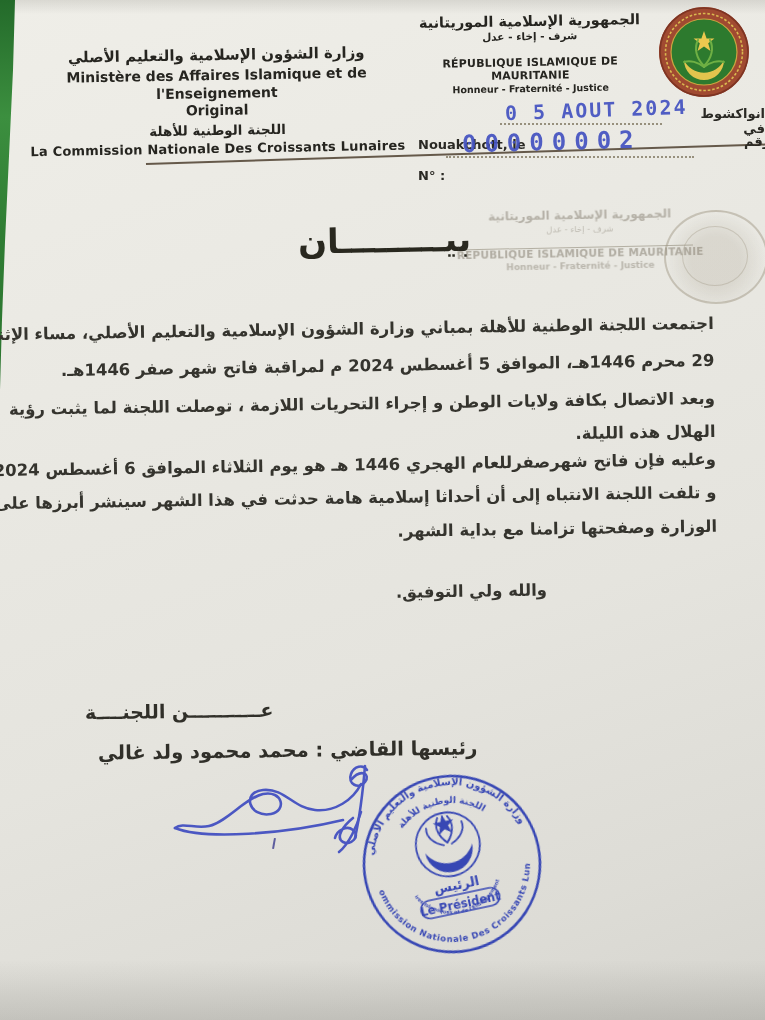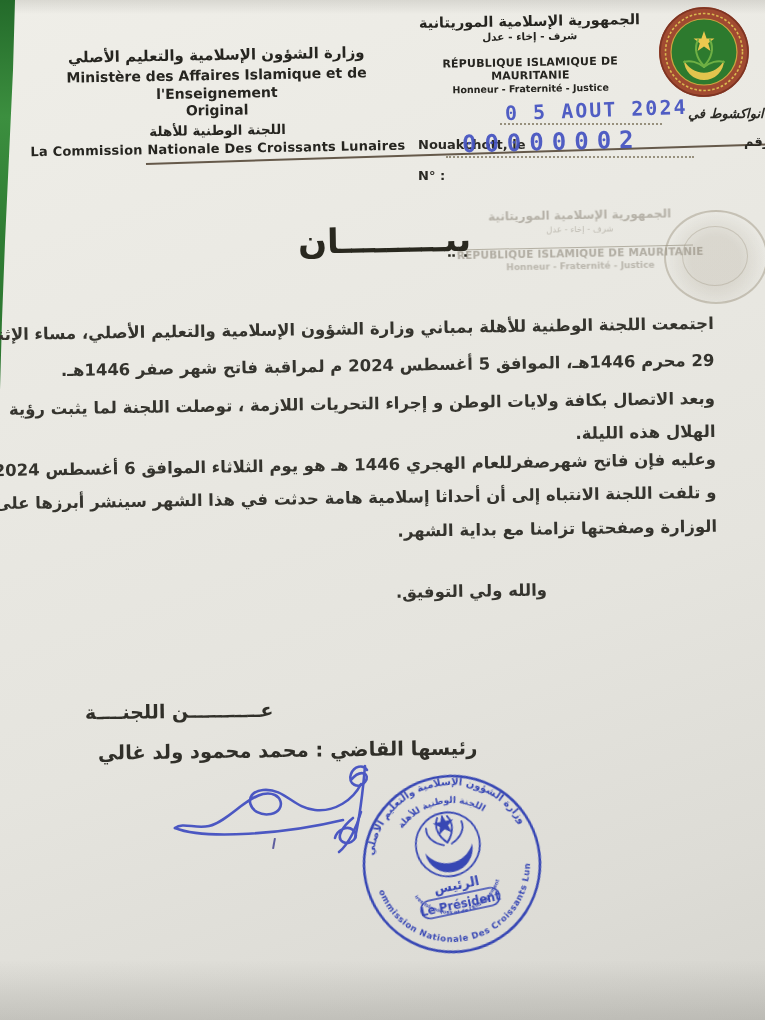--- a/index.html
+++ b/index.html
@@ -97,21 +97,21 @@
       <path d="M58,62 C50,54 48,44 52,36"></path>
       <path d="M58,62 C66,54 68,44 64,36"></path>
       <path d="M58,63 C52,58 44,56 38,58"></path>
       <path d="M58,63 C64,58 72,56 78,58"></path>
     </g>
   </svg>
 
   <div class="meta-label-fr" style="left:418px; top:109px;">Nouakchott, le</div>
   <div class="dots" style="left:500px; top:122px; width:162px;"></div>
   <div class="stamp-ink date-ink">0 5 AOUT 2024</div>
-  <div class="meta-label-ar" style="left:688px; top:106px;font-style:italic;">انواكشوط في</div>
+  <div class="meta-label-ar" style="left:688px; top:106px;">انواكشوط في</div>
 
   <div class="meta-label-fr" style="left:418px; top:140px;">N° :</div>
   <div class="dots" style="left:446px; top:155px; width:248px;"></div>
   <div class="stamp-ink num-ink">00000002</div>
   <div class="meta-label-ar" style="left:744px; top:134px;">الرقم</div>
 
   <div class="wm">
     <div class="ar1">الجمهورية الإسلامية الموريتانية</div>
     <div class="ar2">شرف - إخاء - عدل</div>
     <div class="fr1">REPUBLIQUE ISLAMIQUE DE MAURITANIE</div>

